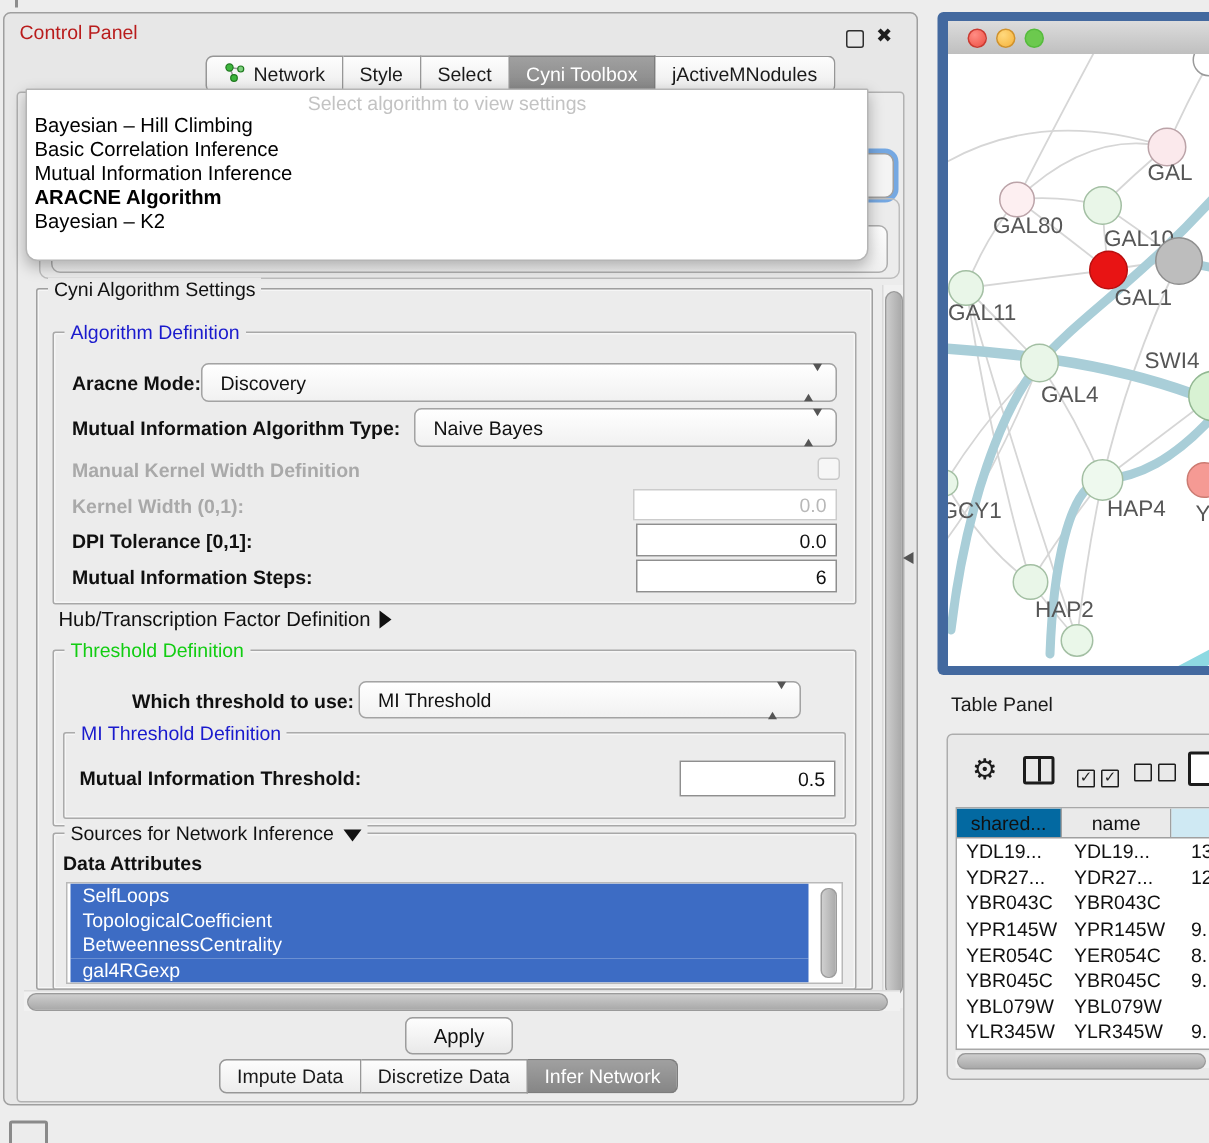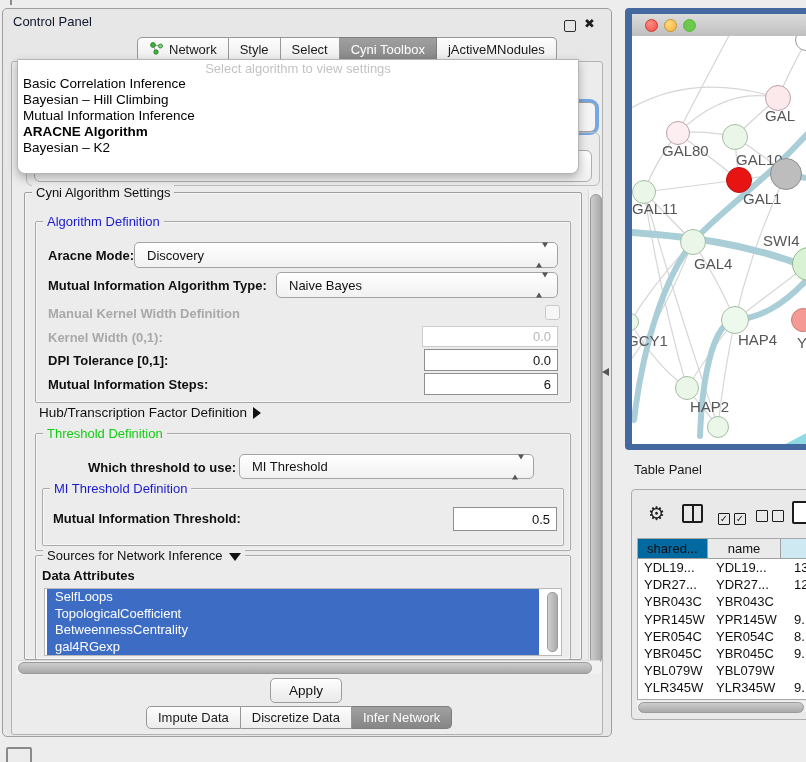--- a/index.html
+++ b/index.html
@@ -5,21 +5,21 @@
   html,body{margin:0;padding:0;}
   body{
     position:relative;width:806px;height:762px;overflow:hidden;
     background:#ededed;font-family:"Liberation Sans","DejaVu Sans",sans-serif;
     -webkit-font-smoothing:antialiased;color:#111;
   }
   .abs{position:absolute;}
   
   .cp{position:absolute;left:2px;top:8px;width:608px;height:727px;background:#e7e7e7;
       border:1px solid #9f9f9f;border-radius:5px;}
-  .cp-title{position:absolute;left:10px;top:5px;font-size:13px;color:#0f172a;}
+  .cp-title{position:absolute;left:10px;top:5px;font-size:13px;color:#b91c1c;}
   .float-btn{position:absolute;left:561px;top:11px;width:10px;height:10px;border:1.6px solid #2e2e2e;border-radius:2px;}
   .close-btn{position:absolute;left:581px;top:7px;font-size:13px;font-weight:bold;color:#1e1e1e;}
   
   .seg{position:absolute;display:flex;}
   .seg .tab{border:1px solid #979797;border-left:none;background:linear-gradient(#fdfdfd,#ececec);
       font-size:13px;padding:3px 11px;display:flex;align-items:center;gap:5px;white-space:nowrap;color:#1a1a1a;}
   .seg .tab:first-child{border-left:1px solid #979797;border-radius:5px 0 0 5px;}
   .seg .tab:last-child{border-radius:0 5px 5px 0;}
   .seg .tab.selected{background:linear-gradient(#a0a0a0,#868686);color:#fff;border-color:#7d7d7d;}
   
@@ -149,22 +149,22 @@
     <div class="hidden-open-combo"></div>
     <div class="hidden-grp"></div>
     <div class="hidden-combo">
       <span class="val">gal-filtered sif default node</span>
     </div>
 
     <div class="dd">
       <div class="ph">Select algorithm to view settings</div>
       <div id="dd-items">
 
-      <div class="it">Basic Correlation Inference</div>
-          <div class="it">Bayesian – Hill Climbing</div>
+      <div class="it">Bayesian – Hill Climbing</div>
+          <div class="it">Basic Correlation Inference</div>
           <div class="it">Mutual Information Inference</div>
           <div class="it sel">ARACNE Algorithm</div>
           <div class="it">Bayesian – K2</div>
         </div>
     </div>
 
     <div class="grp" style="left:12px;top:130px;width:556px;height:466px;">
       <span class="legend">Cyni Algorithm Settings</span>
 
       <div class="grp" style="left:10px;top:28px;width:534px;height:180px;border-color:#a8a8a8;">

